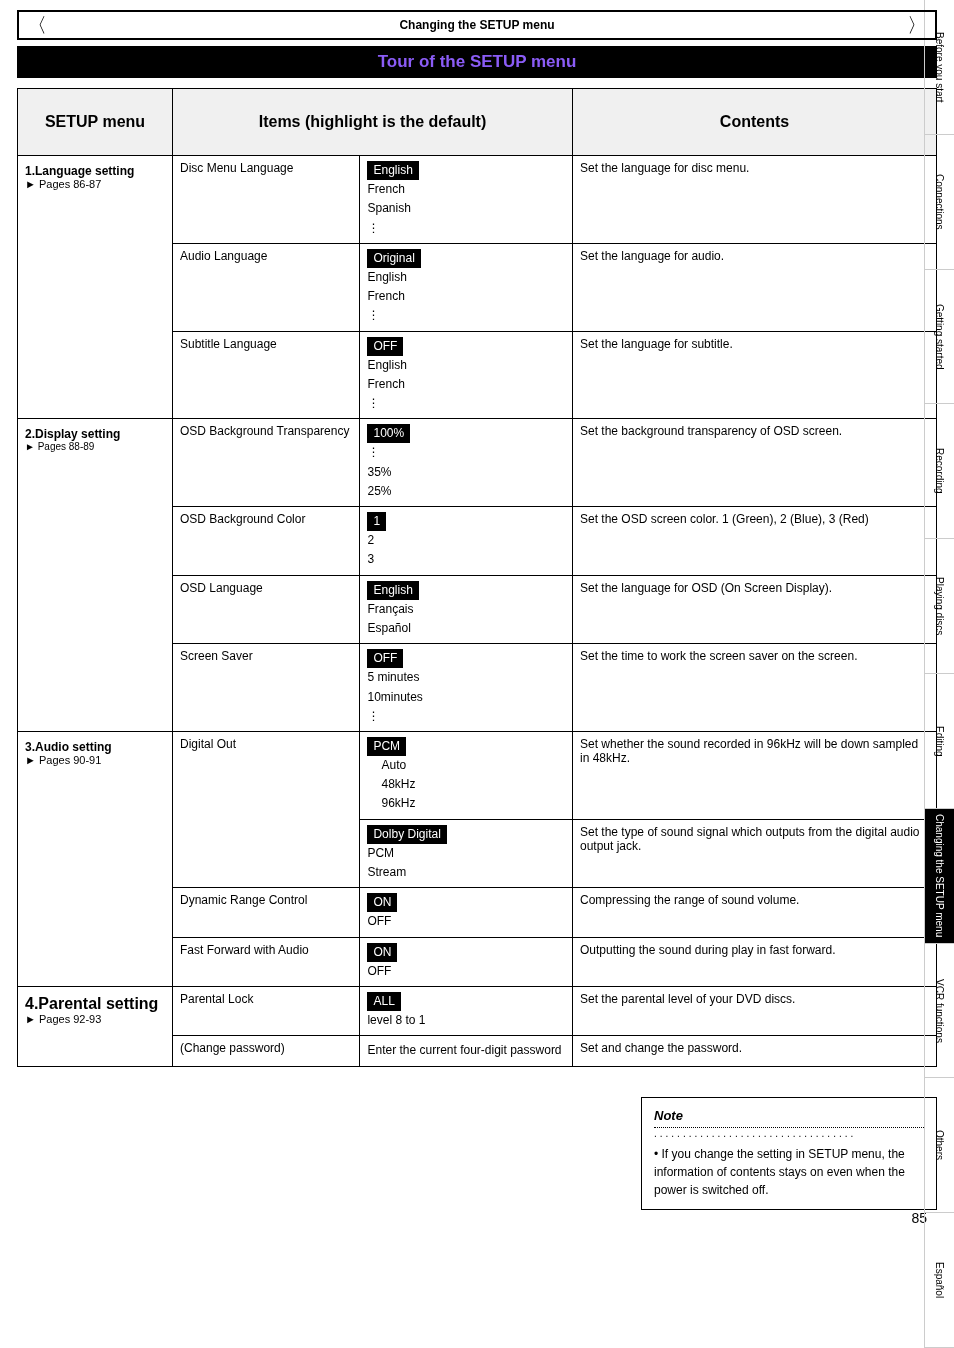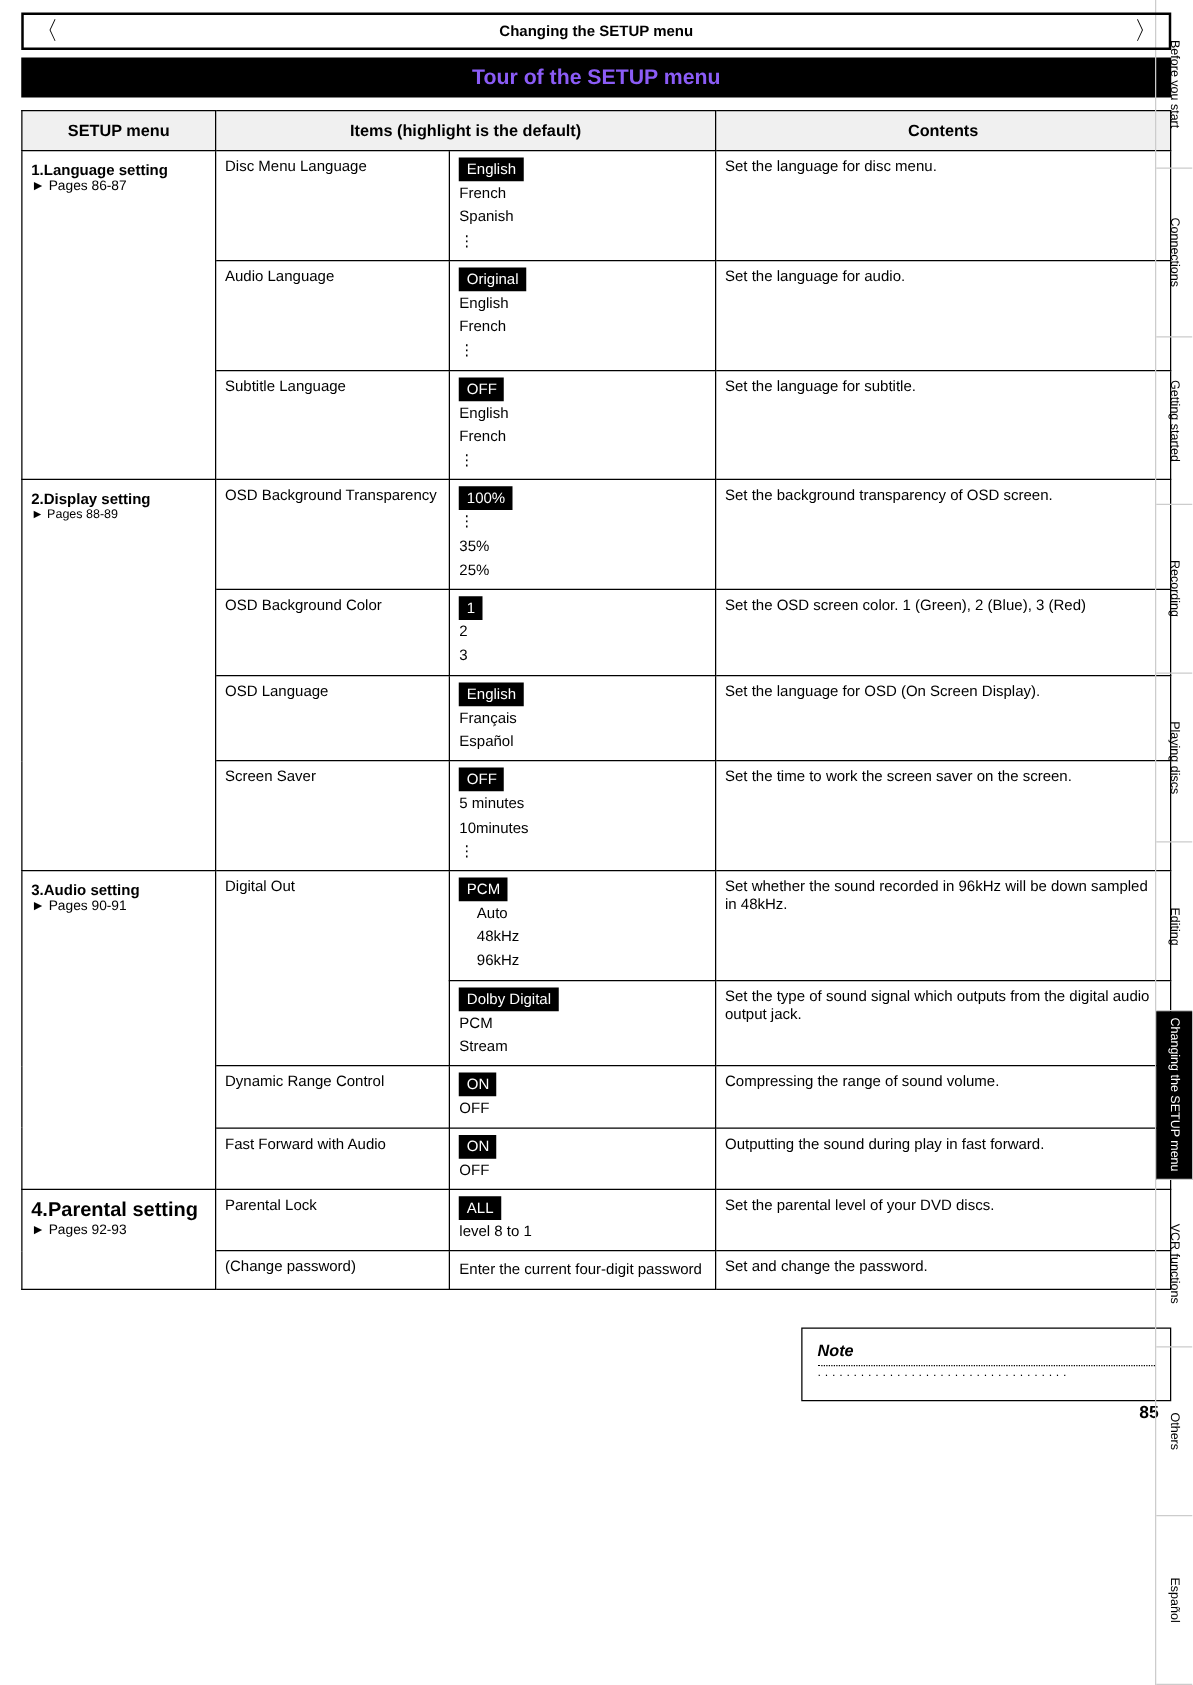--- a/index.html
+++ b/index.html
@@ -46,22 +46,22 @@
     }
     .setup-table th, .setup-table td {
       border: 1px solid #000;
       padding: 5px 7px;
       vertical-align: top;
     }
     .setup-table thead th {
       background: #f0f0f0;
       font-weight: bold;
       text-align: center;
-      font-size: 13px;
-      padding: 8px;
+      font-size: 16px;
+      padding: 24px;
     }
 
     
     .col-menu { width: 155px; }
     .col-item { width: 155px; }
     .col-contents { width: 364px; }
 
     .values-cell {
       line-height: 1.6;
     }
@@ -128,21 +128,21 @@
       font-size: 10px;
     }
     .note-text {
       line-height: 1.5;
       font-size: 12px;
     }
 
     .page-number {
       text-align: right;
       font-size: 14px;
-      font-weight: bold;
+      font-weight: normal;
       margin-top: 10px;
       padding-right: 10px;
       clear: both;
     }
 
     
     .title-border {
       position: relative;
       border: 2px solid #000;
       padding: 6px 30px;
@@ -338,16 +338,17 @@
           Enter the current four-digit password
         </td>
         <td style="border-top:1px dashed #888;">Set and change the password.</td>
       </tr>
     </tbody>
   </table>
 
   <div class="note-box">
     <div class="note-title">Note</div>
     <div class="note-dots">...................................</div>
+    <div class="note-text">• If you change the setting in SETUP menu, the information of contents stays on even when the power is switched off.</div>
   </div>
 
   <div class="page-number">85</div>
 </div>
 
 </body></html>

